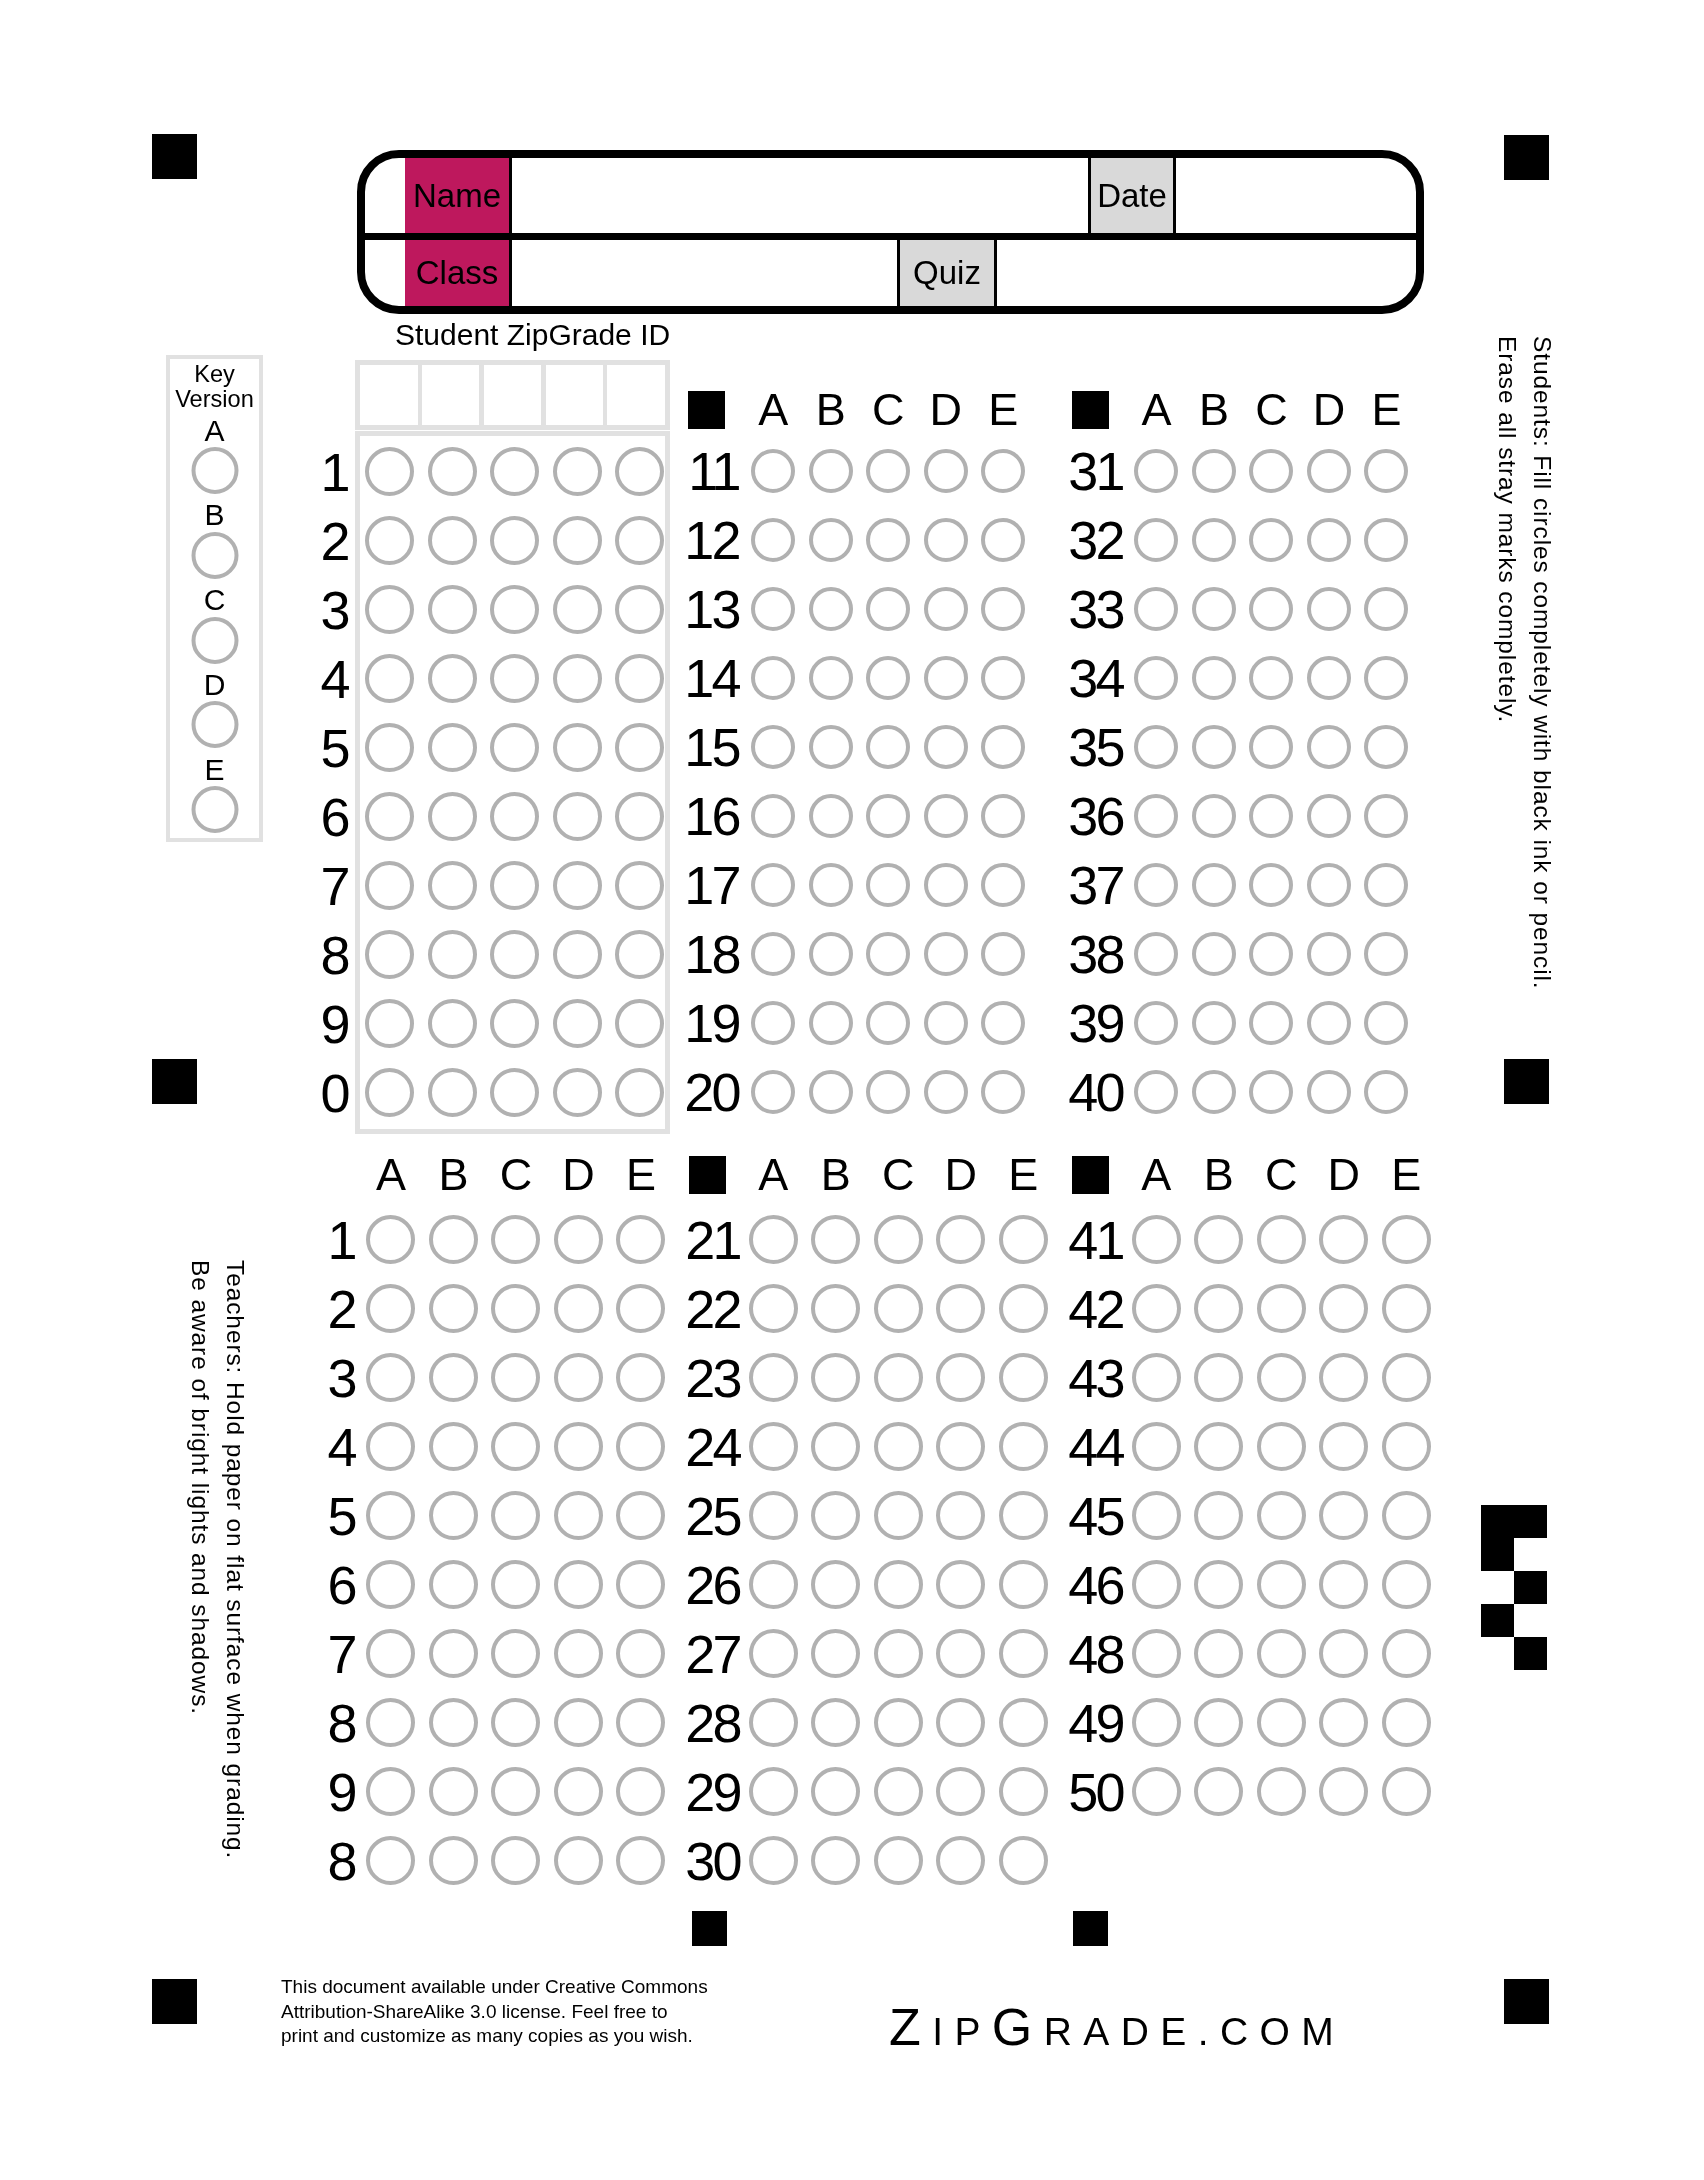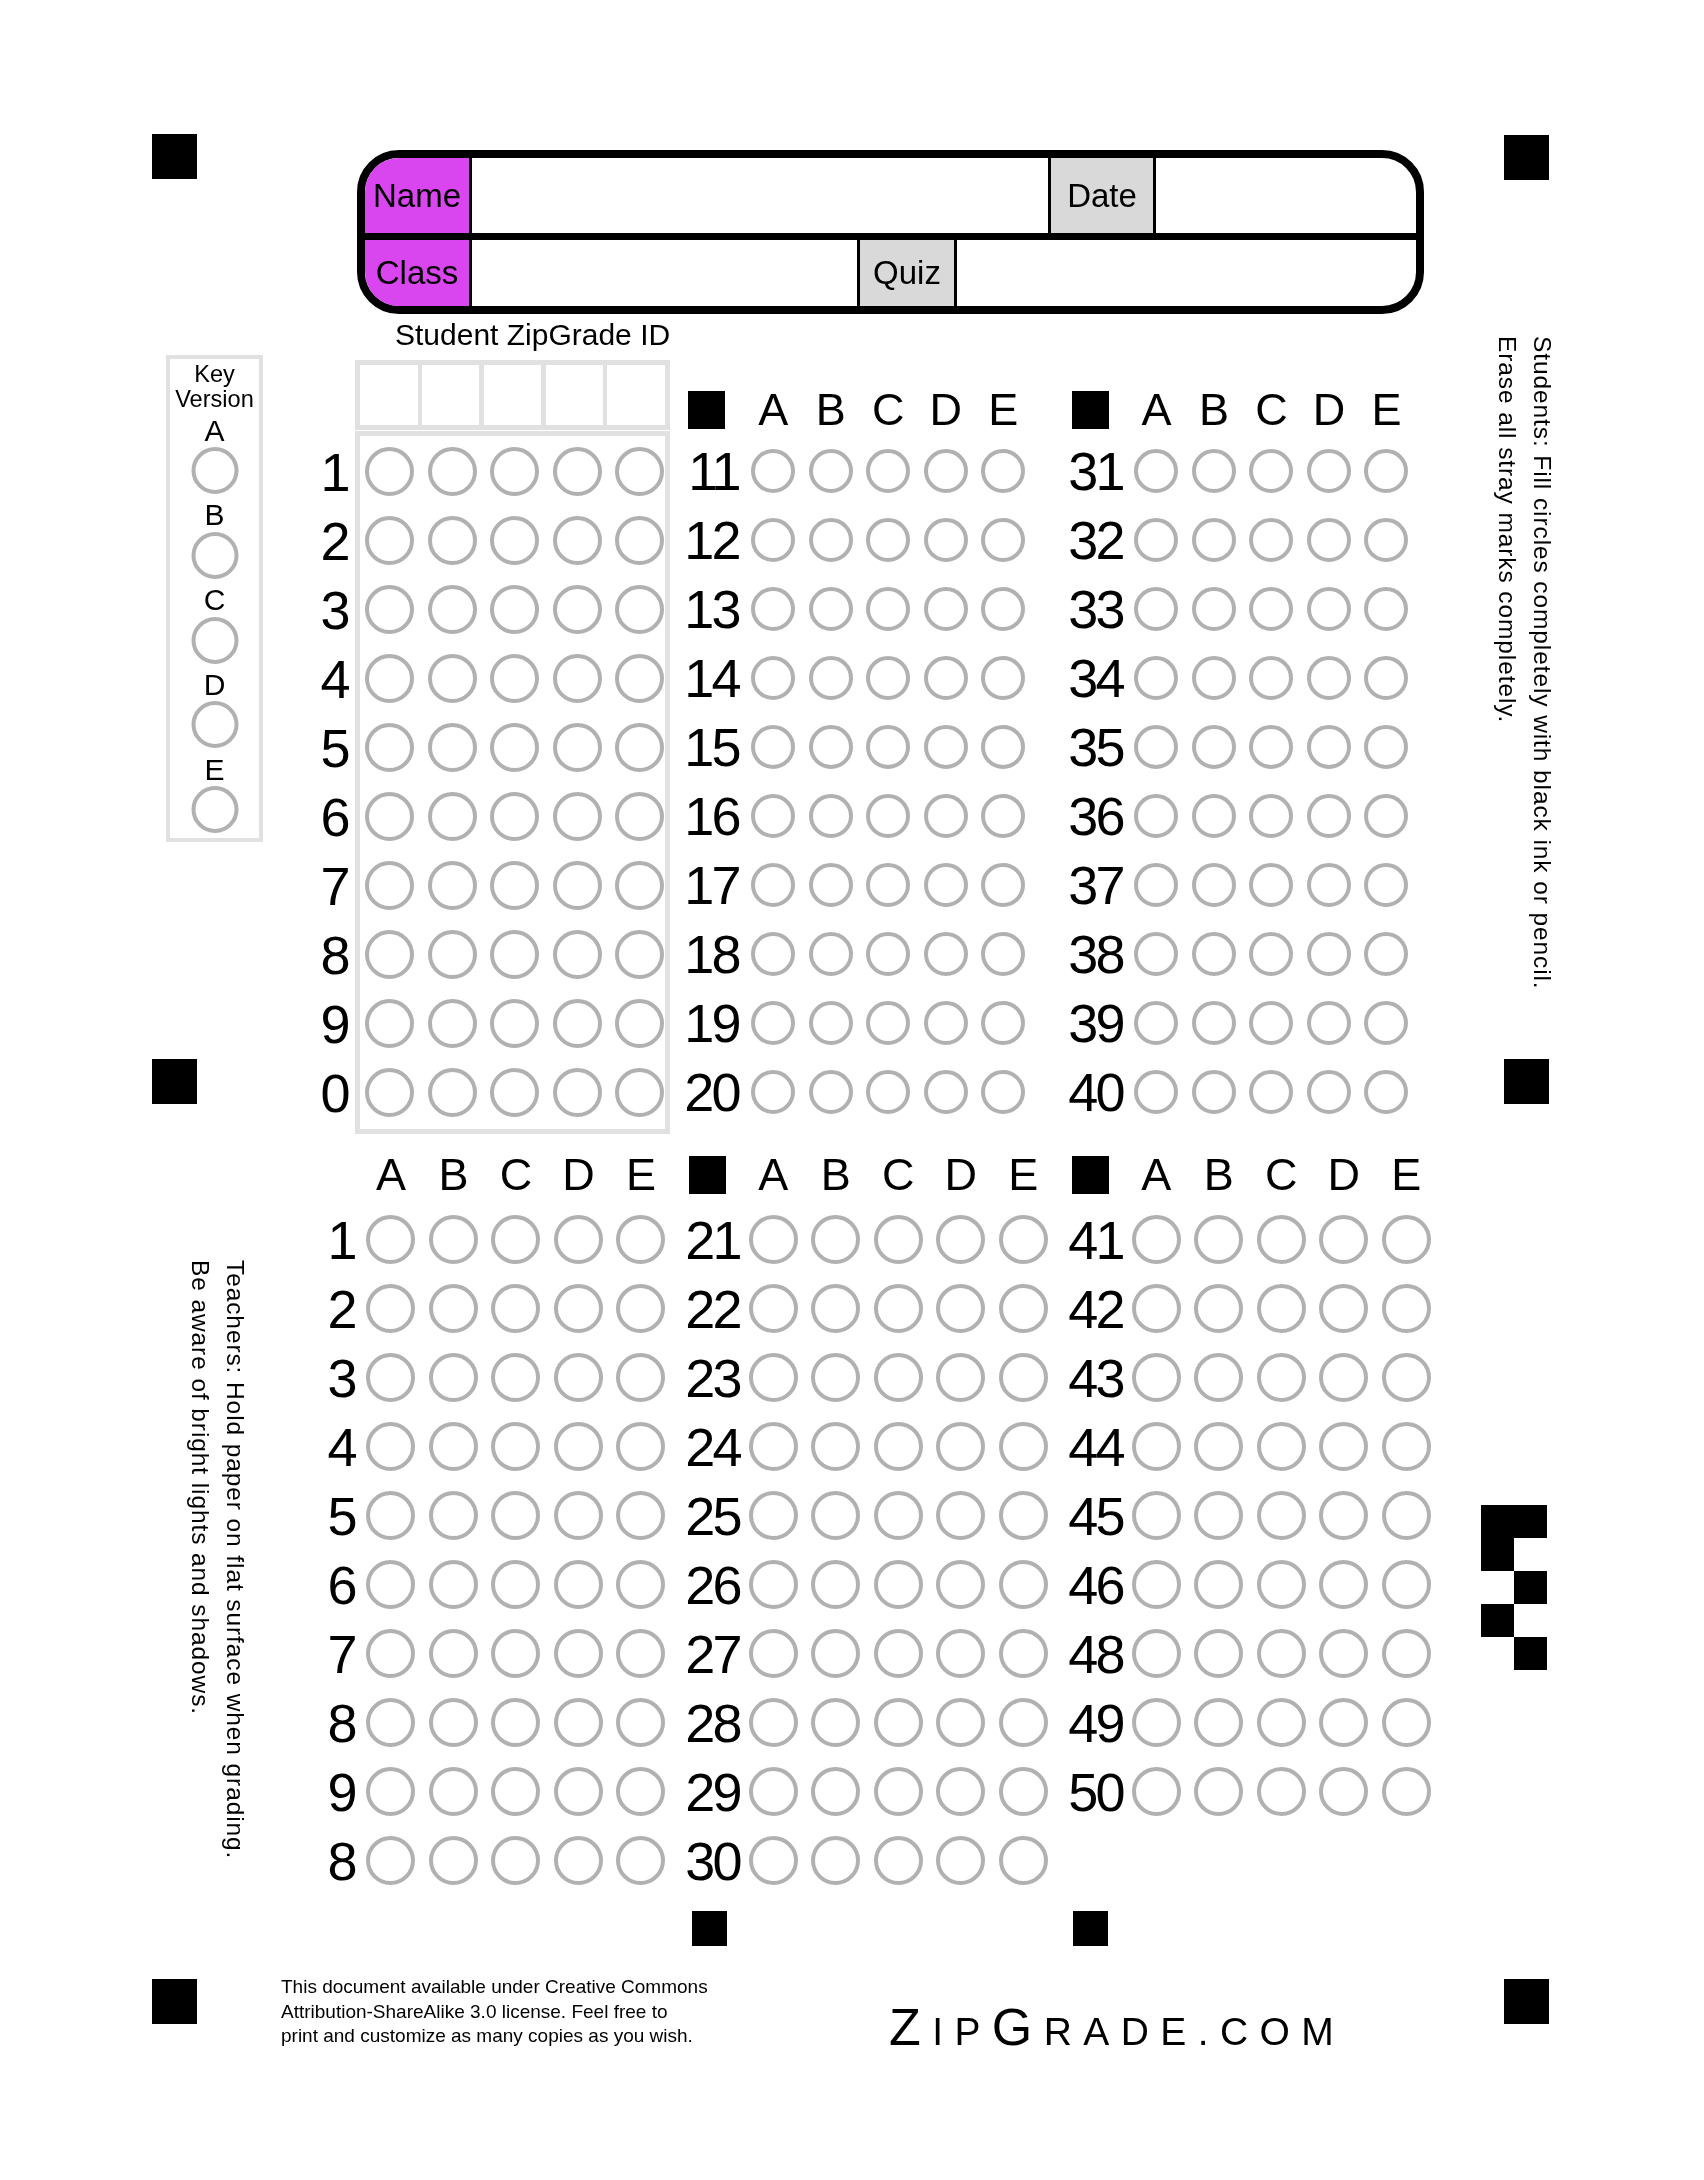--- a/index.html
+++ b/index.html
@@ -13,24 +13,24 @@
   .reg.bl{left:152px;top:1979px}.reg.br{left:1504px;top:1979px}
   .mark-sm{position:absolute;width:35px;height:35px;background:#000;}
   .mark-sm.m1{left:692px;top:1911px}.mark-sm.m2{left:1073px;top:1911px}
 
   
   .hdr-box{position:absolute;left:357px;top:150px;width:1067px;height:164px;border:8.7px solid #000;
            border-radius:42px;overflow:hidden;box-sizing:border-box;display:flex;flex-direction:column;background:#fff;}
   .hd-row{display:flex;align-items:stretch;}
   .hd-row1{height:75px}.hd-divider{height:7px;background:#000;flex:none}.hd-row2{flex:1}
   .hd-cell{display:flex;align-items:center;justify-content:center;font-size:33px;box-sizing:border-box;}
-  .lab-dark{background:#d946ef;border-right:3.5px solid #000;}
+  .lab-dark{background:#be185d;border-right:3.5px solid #000;margin-left:40px;}
   .lab-light{background:#d9d9d9;border-left:3.5px solid #000;border-right:3.5px solid #000;}
   .name-cell,.class-cell{width:107px;flex:none}
-  .date-cell{width:108px;flex:none}.quiz-cell{width:100px;flex:none}
+  .date-cell{width:88px;flex:none}.quiz-cell{width:100px;flex:none}
   .inp-name{width:576px;flex:none}.inp-class{width:385px;flex:none}
   .inp-rest{flex:1}
 
   
   .sid-label{position:absolute;left:355px;top:318px;font-size:30px;margin-left:40px;}
   .writein{position:absolute;left:355px;top:360px;width:315px;height:70px;background:#e1e1e1;
            box-sizing:border-box;display:flex;padding:5.2px;gap:4.4px;}
   .writein-cell{flex:1;background:#fff;}
   .id-grid{position:absolute;left:355px;top:431px;width:315px;height:703px;border:5.2px solid #e1e1e1;
            box-sizing:border-box;padding-top:0.9px;}

